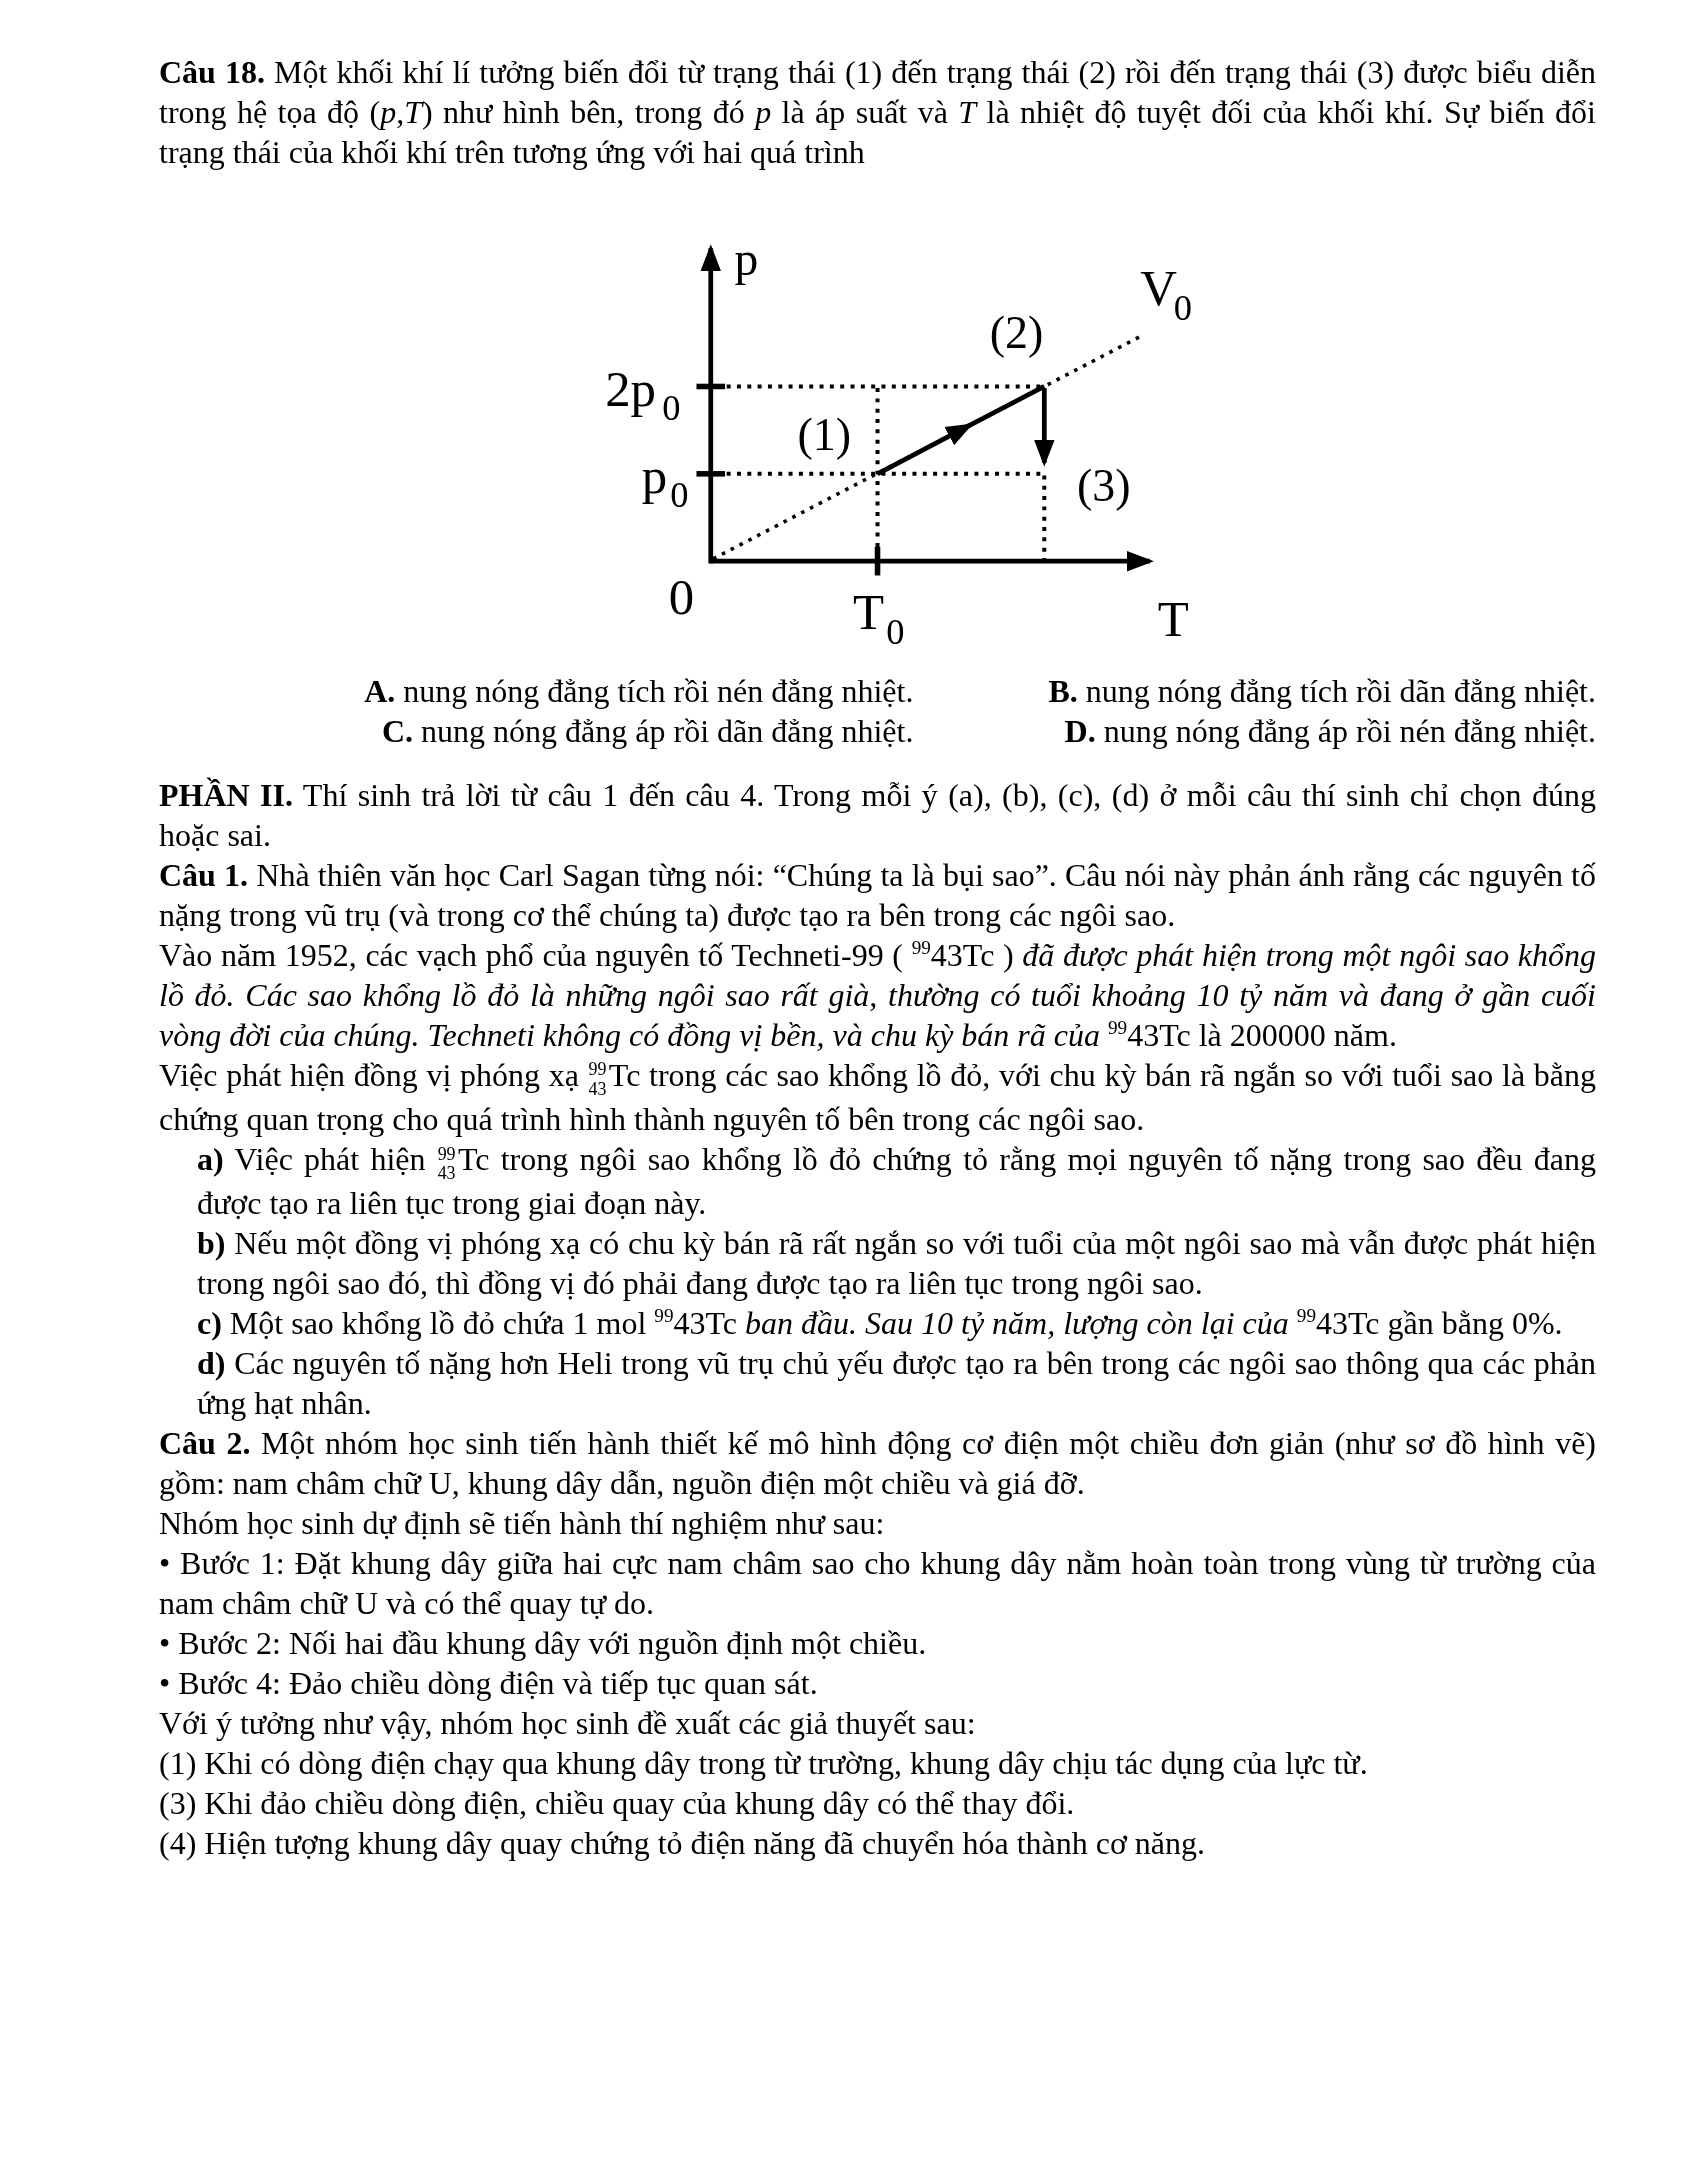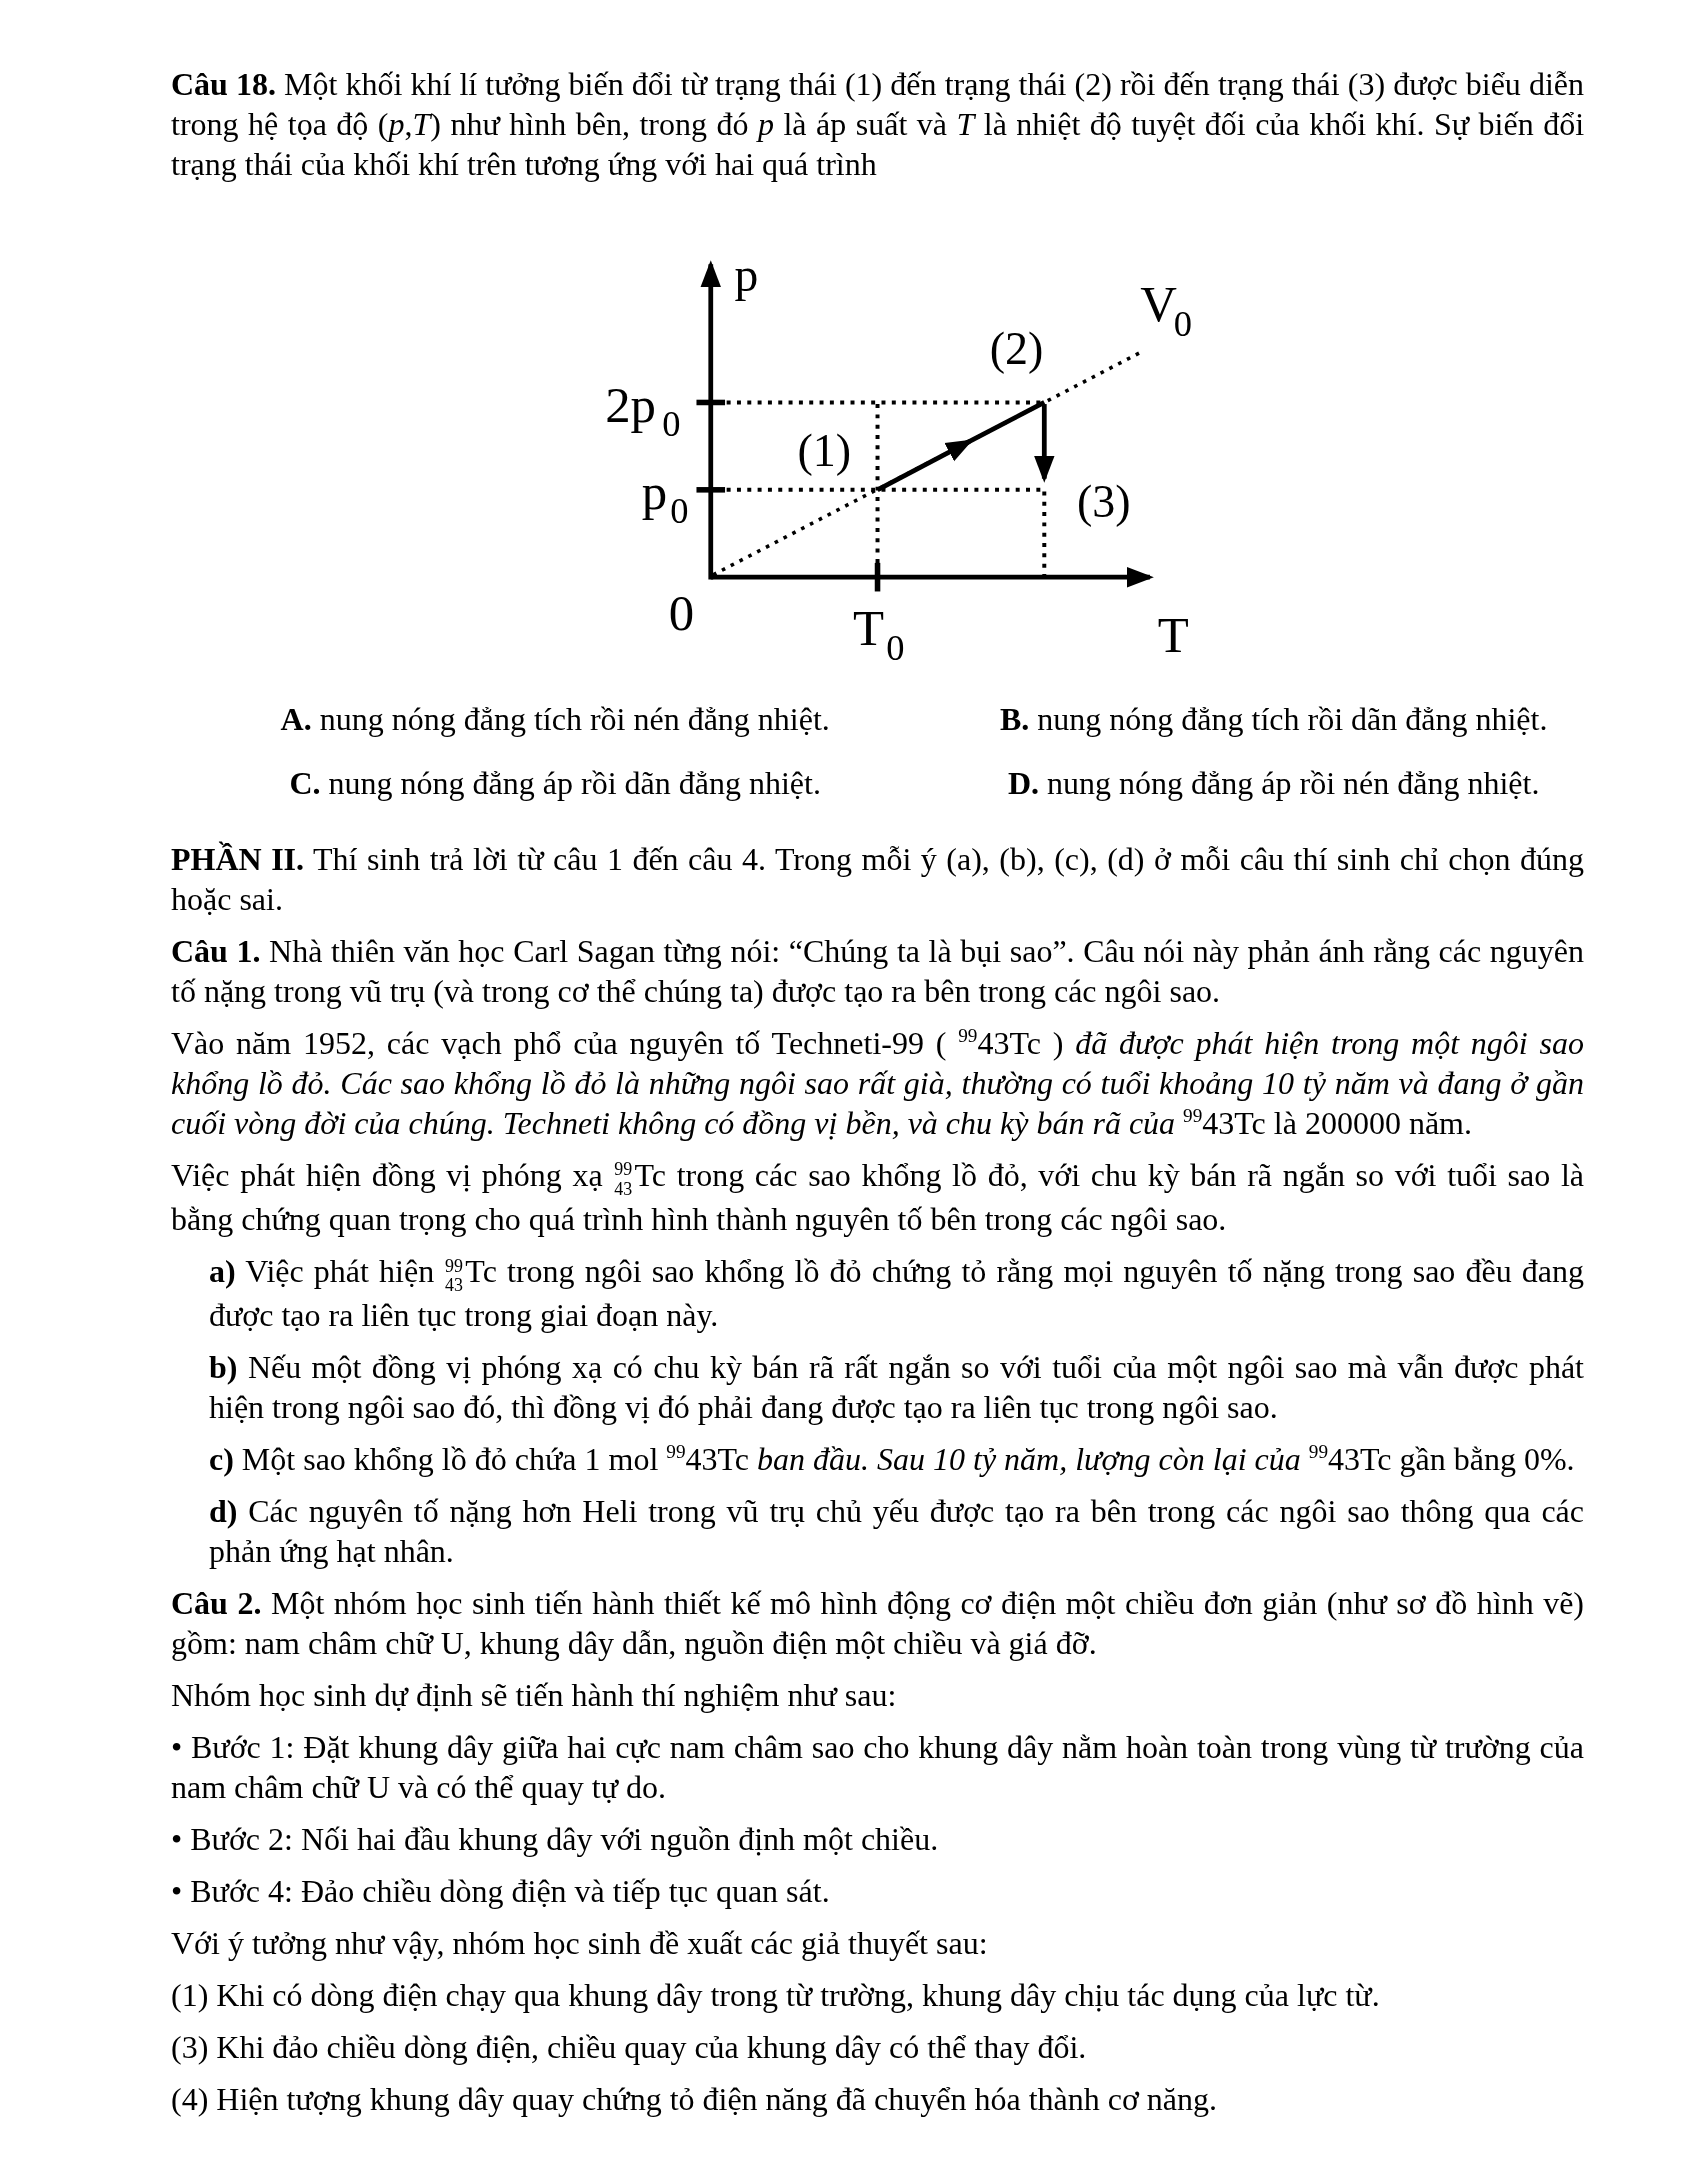--- a/index.html
+++ b/index.html
@@ -3,37 +3,37 @@
 <meta charset="utf-8">
 <style>
   html,body{margin:0;padding:0;}
   body{
     width:1687px;height:2183px;background:#ffffff;color:#000;
     font-family:"Liberation Serif", serif;
     font-size:32px;line-height:1.25;
     overflow:hidden;
   }
   .page{padding:52px 0 0 159px;width:1437px;}
-  p{margin:12px;text-align:justify;}
+  p{margin:0;text-align:justify;}
   .b{font-weight:700;}
   .i{font-style:italic;}
   .sup{font-size:60%;vertical-align:super;line-height:0;}
   .iso{display:inline-block;vertical-align:-0.5em;font-size:56%;line-height:1.08;text-align:left;margin:0 2.4px 0 0.8px;}
   .iso span{display:block;}
   .indent{padding-left:38px;}
   .figure{position:relative;height:486px;margin:8px 0 3.2px 0;}
   .figure svg{position:absolute;left:373px;top:0;}
   svg text{font-family:"Liberation Serif", serif;fill:#000;}
   .ax{stroke:#000;stroke-width:6;}
   .sol{stroke:#000;stroke-width:6;fill:none;}
   .tick{stroke:#000;stroke-width:7;}
   .dot{stroke:#000;stroke-width:5;stroke-dasharray:5 8;fill:none;}
   .dot2{stroke:#000;stroke-width:4.5;stroke-dasharray:4.5 8;fill:none;}
   .options{display:grid;grid-template-columns:52.5% 47.5%;margin-top:4.8px;}
-  .options p{padding-left:38px;text-align:center;}
+  .options p{padding-left:38px;text-align:right;}
   .part2{margin-top:24px;}
 </style>
 </head>
 <body>
 
 <div class="page">
 
   <p><span class="b">Câu 18.</span><span> Một khối khí lí tưởng biến đổi từ trạng thái (1) đến trạng thái (2) rồi đến trạng thái (3) được biểu diễn trong hệ tọa độ (</span><span class="i">p</span><span>,</span><span class="i">T</span><span>) như hình bên, trong đó </span><span class="i">p</span><span> là áp suất và </span><span class="i">T</span><span> là nhiệt độ tuyệt đối của khối khí. Sự biến đổi trạng thái của khối khí trên tương ứng với hai quá trình</span></p>
 
   <div class="figure">

